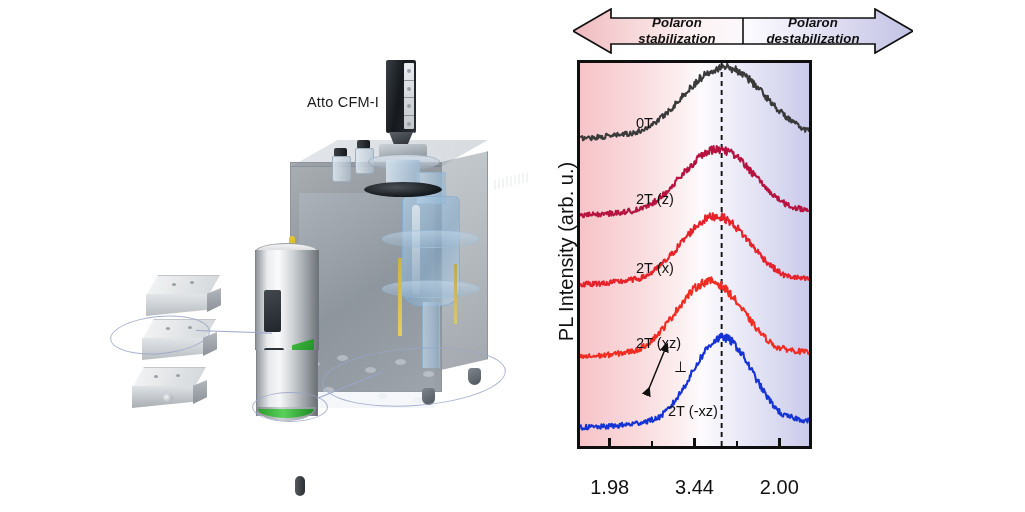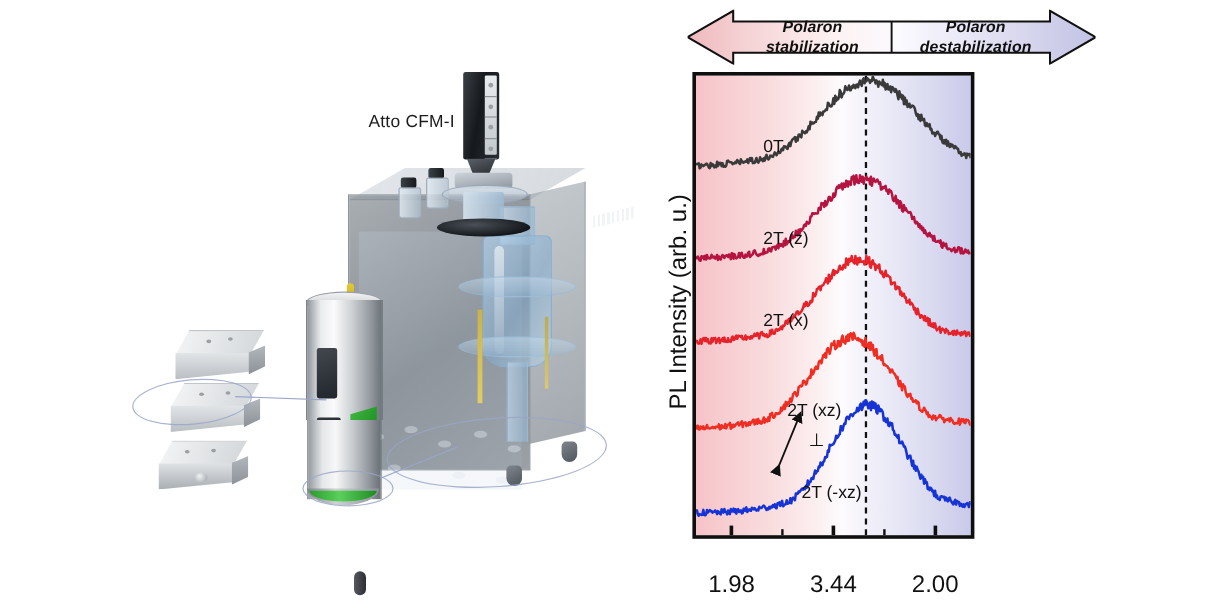--- a/index.html
+++ b/index.html
@@ -449,21 +449,21 @@
           <path d="M 0.00 221.00 L 0.76 221.10 L 1.53 223.14 L 2.29 223.35 L 3.05 223.06 L 3.82 219.74 L 4.58 223.48 L 5.34 221.05 L 6.11 218.89 L 6.87 218.67 L 7.63 221.22 L 8.40 218.73 L 9.16 221.50 L 9.92 219.71 L 10.69 223.01 L 11.45 222.73 L 12.21 223.25 L 12.98 218.90 L 13.74 222.02 L 14.50 218.92 L 15.27 219.54 L 16.03 218.62 L 16.79 222.84 L 17.56 221.13 L 18.32 219.69 L 19.08 218.63 L 19.85 222.87 L 20.61 220.27 L 21.37 220.98 L 22.14 218.86 L 22.90 221.48 L 23.66 218.38 L 24.43 221.73 L 25.19 221.54 L 25.95 221.98 L 26.72 218.93 L 27.48 221.67 L 28.24 220.90 L 29.01 221.85 L 29.77 218.67 L 30.53 217.44 L 31.30 220.28 L 32.06 219.93 L 32.82 217.81 L 33.59 216.72 L 34.35 219.36 L 35.11 216.73 L 35.88 216.91 L 36.64 217.29 L 37.40 217.77 L 38.17 216.83 L 38.93 219.61 L 39.69 219.85 L 40.46 219.20 L 41.22 216.57 L 41.98 220.07 L 42.75 217.78 L 43.51 217.86 L 44.27 218.24 L 45.04 219.27 L 45.80 217.18 L 46.56 218.90 L 47.33 217.09 L 48.09 217.40 L 48.85 215.07 L 49.62 216.79 L 50.38 216.76 L 51.14 214.44 L 51.91 215.60 L 52.67 218.99 L 53.43 215.38 L 54.20 214.00 L 54.96 213.77 L 55.72 216.33 L 56.49 215.33 L 57.25 217.29 L 58.01 217.30 L 58.78 215.64 L 59.54 217.98 L 60.30 217.36 L 61.07 216.94 L 61.83 212.36 L 62.59 215.51 L 63.36 211.82 L 64.12 214.02 L 64.88 215.14 L 65.65 214.77 L 66.41 211.77 L 67.17 211.25 L 67.94 212.62 L 68.70 211.46 L 69.46 211.87 L 70.23 210.54 L 70.99 209.19 L 71.75 211.33 L 72.52 208.36 L 73.28 208.82 L 74.04 207.62 L 74.81 204.61 L 75.57 204.32 L 76.33 206.78 L 77.10 203.21 L 77.86 202.49 L 78.62 205.13 L 79.39 204.64 L 80.15 201.60 L 80.91 202.22 L 81.68 199.95 L 82.44 200.84 L 83.20 198.45 L 83.97 196.75 L 84.73 196.47 L 85.49 198.95 L 86.26 198.40 L 87.02 197.26 L 87.78 196.67 L 88.55 195.03 L 89.31 193.33 L 90.07 190.25 L 90.84 192.15 L 91.60 188.71 L 92.36 188.95 L 93.13 192.05 L 93.89 191.35 L 94.65 190.18 L 95.42 187.89 L 96.18 188.92 L 96.94 187.66 L 97.71 181.18 L 98.47 183.79 L 99.23 183.82 L 100.00 181.61 L 100.76 178.01 L 101.52 177.63 L 102.29 176.26 L 103.05 175.90 L 103.81 178.79 L 104.58 175.05 L 105.34 174.98 L 106.10 174.46 L 106.87 172.84 L 107.63 171.83 L 108.39 168.93 L 109.16 171.44 L 109.92 173.18 L 110.68 165.96 L 111.45 171.40 L 112.21 166.96 L 112.97 169.16 L 113.74 164.42 L 114.50 161.95 L 115.26 166.07 L 116.03 163.08 L 116.79 163.20 L 117.55 164.21 L 118.32 163.58 L 119.08 160.54 L 119.84 158.46 L 120.61 161.31 L 121.37 160.37 L 122.13 161.56 L 122.90 157.88 L 123.66 157.85 L 124.42 159.99 L 125.19 152.37 L 125.95 156.36 L 126.71 157.77 L 127.48 152.66 L 128.24 154.90 L 129.00 154.38 L 129.77 150.34 L 130.53 154.24 L 131.29 155.72 L 132.06 156.60 L 132.82 150.39 L 133.58 155.21 L 134.35 157.37 L 135.11 152.14 L 135.87 155.49 L 136.64 151.89 L 137.40 155.14 L 138.16 154.91 L 138.93 155.31 L 139.69 154.71 L 140.45 157.48 L 141.22 156.44 L 141.98 150.22 L 142.74 156.48 L 143.51 155.79 L 144.27 151.36 L 145.03 159.16 L 145.80 160.10 L 146.56 155.25 L 147.32 153.94 L 148.09 157.12 L 148.85 156.75 L 149.61 162.03 L 150.38 158.27 L 151.14 158.84 L 151.90 160.26 L 152.67 157.43 L 153.43 163.62 L 154.19 164.59 L 154.96 163.38 L 155.72 166.30 L 156.48 168.05 L 157.25 165.50 L 158.01 162.55 L 158.77 166.94 L 159.54 166.23 L 160.30 167.26 L 161.06 167.47 L 161.83 168.19 L 162.59 173.87 L 163.35 173.75 L 164.12 172.63 L 164.88 172.61 L 165.64 172.45 L 166.41 178.03 L 167.17 177.31 L 167.93 175.76 L 168.70 177.45 L 169.46 176.50 L 170.22 182.43 L 170.99 180.15 L 171.75 183.62 L 172.51 181.89 L 173.28 181.81 L 174.04 185.07 L 174.80 184.80 L 175.57 189.18 L 176.33 188.29 L 177.09 188.93 L 177.86 186.68 L 178.62 190.74 L 179.38 189.41 L 180.15 190.11 L 180.91 191.56 L 181.67 194.85 L 182.44 193.69 L 183.20 197.82 L 183.96 198.79 L 184.73 194.36 L 185.49 197.75 L 186.25 199.43 L 187.02 201.81 L 187.78 199.72 L 188.54 200.28 L 189.31 201.21 L 190.07 203.75 L 190.83 200.44 L 191.60 204.41 L 192.36 204.54 L 193.12 201.91 L 193.89 207.86 L 194.65 202.91 L 195.41 208.55 L 196.18 206.86 L 196.94 209.28 L 197.70 206.34 L 198.47 209.85 L 199.23 206.56 L 199.99 210.01 L 200.76 212.29 L 201.52 211.16 L 202.28 210.77 L 203.05 209.42 L 203.81 214.33 L 204.57 211.74 L 205.34 210.77 L 206.10 211.82 L 206.86 212.32 L 207.63 214.39 L 208.39 211.23 L 209.15 212.88 L 209.92 212.61 L 210.68 215.46 L 211.44 214.82 L 212.21 215.12 L 212.97 214.54 L 213.73 213.13 L 214.50 216.06 L 215.26 212.75 L 216.02 214.90 L 216.79 215.92 L 217.55 212.46 L 218.31 214.86 L 219.08 214.81 L 219.84 214.38 L 220.60 216.46 L 221.37 213.94 L 222.13 215.71 L 222.89 214.64 L 223.66 213.28 L 224.42 213.43 L 225.18 217.09 L 225.95 215.36 L 226.71 214.18 L 227.47 214.09 L 228.24 216.70 L 229.00 216.46" fill="none" stroke="#e6232a" stroke-width="2.1" stroke-linejoin="round"></path>
           <path d="M 0.00 294.93 L 0.76 292.06 L 1.53 291.85 L 2.29 294.78 L 3.05 294.88 L 3.82 292.54 L 4.58 293.37 L 5.34 294.22 L 6.11 292.29 L 6.87 294.61 L 7.63 294.47 L 8.40 293.31 L 9.16 291.29 L 9.92 293.73 L 10.69 293.96 L 11.45 294.12 L 12.21 293.75 L 12.98 293.34 L 13.74 292.72 L 14.50 293.71 L 15.27 293.09 L 16.03 293.72 L 16.79 292.54 L 17.56 292.76 L 18.32 292.89 L 19.08 290.68 L 19.85 294.79 L 20.61 294.40 L 21.37 291.31 L 22.14 293.30 L 22.90 292.53 L 23.66 293.44 L 24.43 290.39 L 25.19 293.98 L 25.95 291.84 L 26.72 291.05 L 27.48 290.61 L 28.24 289.40 L 29.01 294.27 L 29.77 291.12 L 30.53 293.14 L 31.30 290.97 L 32.06 292.43 L 32.82 291.33 L 33.59 290.49 L 34.35 289.65 L 35.11 288.93 L 35.88 291.47 L 36.64 290.50 L 37.40 289.46 L 38.17 288.08 L 38.93 292.86 L 39.69 289.49 L 40.46 289.48 L 41.22 288.94 L 41.98 291.94 L 42.75 290.05 L 43.51 291.26 L 44.27 288.83 L 45.04 290.99 L 45.80 288.97 L 46.56 288.99 L 47.33 287.16 L 48.09 286.71 L 48.85 290.66 L 49.62 289.78 L 50.38 286.68 L 51.14 290.09 L 51.91 286.23 L 52.67 289.33 L 53.43 288.10 L 54.20 290.01 L 54.96 289.55 L 55.72 287.11 L 56.49 284.96 L 57.25 289.28 L 58.01 286.45 L 58.78 287.35 L 59.54 288.27 L 60.30 284.77 L 61.07 287.66 L 61.83 281.96 L 62.59 282.35 L 63.36 281.02 L 64.12 284.76 L 64.88 285.12 L 65.65 284.13 L 66.41 281.42 L 67.17 281.41 L 67.94 282.06 L 68.70 281.29 L 69.46 281.62 L 70.23 280.58 L 70.99 276.69 L 71.75 279.20 L 72.52 277.03 L 73.28 274.32 L 74.04 277.76 L 74.81 271.91 L 75.57 275.35 L 76.33 272.42 L 77.10 273.67 L 77.86 271.85 L 78.62 269.04 L 79.39 271.93 L 80.15 269.56 L 80.91 265.48 L 81.68 264.74 L 82.44 263.63 L 83.20 265.01 L 83.97 267.14 L 84.73 265.85 L 85.49 259.73 L 86.26 259.08 L 87.02 258.39 L 87.78 259.06 L 88.55 258.31 L 89.31 254.45 L 90.07 254.23 L 90.84 255.31 L 91.60 257.39 L 92.36 256.30 L 93.13 252.62 L 93.89 252.47 L 94.65 250.89 L 95.42 251.84 L 96.18 244.83 L 96.94 249.14 L 97.71 248.26 L 98.47 246.13 L 99.23 243.85 L 100.00 242.45 L 100.76 244.42 L 101.52 244.36 L 102.29 238.99 L 103.05 237.63 L 103.81 237.71 L 104.58 239.77 L 105.34 235.79 L 106.10 232.91 L 106.87 234.24 L 107.63 231.42 L 108.39 235.02 L 109.16 228.18 L 109.92 227.10 L 110.68 229.14 L 111.45 231.89 L 112.21 228.18 L 112.97 223.30 L 113.74 224.41 L 114.50 223.94 L 115.26 221.14 L 116.03 228.00 L 116.79 227.17 L 117.55 226.46 L 118.32 221.10 L 119.08 221.37 L 119.84 225.52 L 120.61 224.80 L 121.37 218.80 L 122.13 216.66 L 122.90 221.93 L 123.66 222.32 L 124.42 223.34 L 125.19 217.49 L 125.95 221.24 L 126.71 216.03 L 127.48 220.91 L 128.24 215.31 L 129.00 214.82 L 129.77 215.62 L 130.53 220.11 L 131.29 214.38 L 132.06 215.90 L 132.82 219.14 L 133.58 219.05 L 134.35 220.25 L 135.11 218.72 L 135.87 220.71 L 136.64 219.84 L 137.40 221.70 L 138.16 220.39 L 138.93 224.65 L 139.69 221.68 L 140.45 226.03 L 141.22 218.73 L 141.98 225.43 L 142.74 223.97 L 143.51 226.83 L 144.27 222.69 L 145.03 228.59 L 145.80 222.53 L 146.56 228.33 L 147.32 224.53 L 148.09 230.70 L 148.85 233.40 L 149.61 228.49 L 150.38 227.92 L 151.14 235.81 L 151.90 235.62 L 152.67 234.95 L 153.43 234.12 L 154.19 236.75 L 154.96 233.07 L 155.72 238.32 L 156.48 241.15 L 157.25 240.60 L 158.01 241.49 L 158.77 242.01 L 159.54 242.36 L 160.30 243.73 L 161.06 244.25 L 161.83 247.34 L 162.59 245.54 L 163.35 244.97 L 164.12 246.93 L 164.88 248.07 L 165.64 248.72 L 166.41 250.17 L 167.17 252.30 L 167.93 250.97 L 168.70 257.10 L 169.46 258.76 L 170.22 254.42 L 170.99 258.19 L 171.75 262.27 L 172.51 257.14 L 173.28 258.83 L 174.04 259.24 L 174.80 264.08 L 175.57 266.45 L 176.33 267.72 L 177.09 265.62 L 177.86 266.46 L 178.62 265.21 L 179.38 269.38 L 180.15 268.79 L 180.91 271.85 L 181.67 271.76 L 182.44 271.28 L 183.20 270.56 L 183.96 273.06 L 184.73 271.61 L 185.49 272.51 L 186.25 278.55 L 187.02 278.75 L 187.78 279.59 L 188.54 280.29 L 189.31 278.90 L 190.07 276.76 L 190.83 278.13 L 191.60 279.39 L 192.36 282.13 L 193.12 280.71 L 193.89 284.40 L 194.65 283.09 L 195.41 284.53 L 196.18 284.74 L 196.94 286.54 L 197.70 283.31 L 198.47 285.13 L 199.23 283.72 L 199.99 287.19 L 200.76 285.68 L 201.52 285.12 L 202.28 284.67 L 203.05 282.94 L 203.81 283.25 L 204.57 284.82 L 205.34 285.99 L 206.10 285.41 L 206.86 288.87 L 207.63 287.49 L 208.39 286.69 L 209.15 286.95 L 209.92 286.34 L 210.68 285.85 L 211.44 288.25 L 212.21 285.33 L 212.97 286.77 L 213.73 287.42 L 214.50 289.48 L 215.26 290.30 L 216.02 289.71 L 216.79 289.47 L 217.55 289.93 L 218.31 289.07 L 219.08 285.83 L 219.84 290.92 L 220.60 288.65 L 221.37 286.29 L 222.13 287.94 L 222.89 286.53 L 223.66 289.30 L 224.42 289.70 L 225.18 286.65 L 225.95 287.27 L 226.71 287.10 L 227.47 288.23 L 228.24 290.67 L 229.00 291.46" fill="none" stroke="#ef2d22" stroke-width="2.1" stroke-linejoin="round"></path>
           <path d="M 0.00 364.13 L 0.76 362.26 L 1.53 365.69 L 2.29 366.71 L 3.05 365.36 L 3.82 365.75 L 4.58 366.12 L 5.34 366.03 L 6.11 361.90 L 6.87 366.10 L 7.63 366.40 L 8.40 365.57 L 9.16 361.94 L 9.92 364.07 L 10.69 363.24 L 11.45 362.06 L 12.21 363.06 L 12.98 362.84 L 13.74 364.22 L 14.50 363.45 L 15.27 363.48 L 16.03 362.36 L 16.79 363.34 L 17.56 365.35 L 18.32 362.96 L 19.08 363.57 L 19.85 365.00 L 20.61 365.66 L 21.37 361.32 L 22.14 362.43 L 22.90 364.21 L 23.66 361.23 L 24.43 363.44 L 25.19 363.72 L 25.95 365.65 L 26.72 362.39 L 27.48 364.67 L 28.24 365.42 L 29.01 361.11 L 29.77 363.27 L 30.53 363.08 L 31.30 360.86 L 32.06 363.74 L 32.82 361.38 L 33.59 365.01 L 34.35 361.63 L 35.11 361.31 L 35.88 363.62 L 36.64 362.64 L 37.40 362.28 L 38.17 364.81 L 38.93 364.52 L 39.69 360.89 L 40.46 361.02 L 41.22 362.80 L 41.98 359.83 L 42.75 363.65 L 43.51 362.07 L 44.27 361.47 L 45.04 362.45 L 45.80 362.67 L 46.56 360.15 L 47.33 360.72 L 48.09 361.50 L 48.85 360.40 L 49.62 361.74 L 50.38 362.51 L 51.14 361.57 L 51.91 362.40 L 52.67 359.23 L 53.43 360.11 L 54.20 360.38 L 54.96 359.96 L 55.72 358.94 L 56.49 358.32 L 57.25 359.18 L 58.01 360.45 L 58.78 362.02 L 59.54 360.60 L 60.30 361.47 L 61.07 359.35 L 61.83 360.68 L 62.59 359.24 L 63.36 359.80 L 64.12 357.89 L 64.88 359.14 L 65.65 357.19 L 66.41 360.37 L 67.17 360.56 L 67.94 356.42 L 68.70 356.92 L 69.46 355.60 L 70.23 358.64 L 70.99 355.77 L 71.75 354.34 L 72.52 358.89 L 73.28 358.27 L 74.04 357.22 L 74.81 357.24 L 75.57 353.82 L 76.33 356.84 L 77.10 356.15 L 77.86 356.13 L 78.62 352.29 L 79.39 356.36 L 80.15 352.72 L 80.91 351.73 L 81.68 352.68 L 82.44 353.86 L 83.20 348.29 L 83.97 348.25 L 84.73 348.56 L 85.49 346.56 L 86.26 347.11 L 87.02 345.97 L 87.78 344.80 L 88.55 344.07 L 89.31 345.11 L 90.07 344.31 L 90.84 344.57 L 91.60 341.92 L 92.36 343.30 L 93.13 337.50 L 93.89 341.17 L 94.65 338.50 L 95.42 338.54 L 96.18 335.64 L 96.94 335.21 L 97.71 336.10 L 98.47 332.46 L 99.23 329.13 L 100.00 331.50 L 100.76 329.50 L 101.52 329.47 L 102.29 325.81 L 103.05 326.35 L 103.81 322.46 L 104.58 324.75 L 105.34 324.73 L 106.10 321.66 L 106.87 321.24 L 107.63 317.88 L 108.39 318.27 L 109.16 317.63 L 109.92 312.37 L 110.68 313.44 L 111.45 307.54 L 112.21 308.30 L 112.97 307.84 L 113.74 307.55 L 114.50 307.09 L 115.26 305.64 L 116.03 304.09 L 116.79 300.21 L 117.55 302.07 L 118.32 301.09 L 119.08 299.39 L 119.84 298.66 L 120.61 292.13 L 121.37 292.38 L 122.13 295.82 L 122.90 292.19 L 123.66 289.86 L 124.42 290.30 L 125.19 285.49 L 125.95 284.34 L 126.71 284.58 L 127.48 286.22 L 128.24 283.38 L 129.00 282.20 L 129.77 282.40 L 130.53 283.86 L 131.29 282.34 L 132.06 281.09 L 132.82 280.95 L 133.58 280.12 L 134.35 276.90 L 135.11 279.73 L 135.87 278.68 L 136.64 274.62 L 137.40 273.33 L 138.16 278.67 L 138.93 276.54 L 139.69 271.76 L 140.45 274.79 L 141.22 270.64 L 141.98 271.16 L 142.74 272.76 L 143.51 277.14 L 144.27 276.79 L 145.03 272.50 L 145.80 278.82 L 146.56 271.60 L 147.32 276.79 L 148.09 272.33 L 148.85 277.12 L 149.61 273.30 L 150.38 280.59 L 151.14 281.59 L 151.90 274.88 L 152.67 277.06 L 153.43 279.74 L 154.19 278.11 L 154.96 279.16 L 155.72 280.77 L 156.48 287.41 L 157.25 285.30 L 158.01 288.41 L 158.77 288.87 L 159.54 285.82 L 160.30 291.51 L 161.06 292.05 L 161.83 289.21 L 162.59 291.03 L 163.35 289.70 L 164.12 295.10 L 164.88 295.97 L 165.64 299.29 L 166.41 299.17 L 167.17 300.56 L 167.93 301.70 L 168.70 299.55 L 169.46 306.26 L 170.22 305.67 L 170.99 306.40 L 171.75 304.99 L 172.51 306.79 L 173.28 309.09 L 174.04 309.03 L 174.80 311.47 L 175.57 314.98 L 176.33 319.20 L 177.09 317.91 L 177.86 316.80 L 178.62 316.75 L 179.38 321.16 L 180.15 325.13 L 180.91 320.89 L 181.67 327.60 L 182.44 325.14 L 183.20 329.27 L 183.96 326.01 L 184.73 328.63 L 185.49 329.85 L 186.25 333.06 L 187.02 335.91 L 187.78 332.68 L 188.54 335.35 L 189.31 334.32 L 190.07 340.03 L 190.83 336.46 L 191.60 339.16 L 192.36 338.96 L 193.12 344.47 L 193.89 343.07 L 194.65 345.46 L 195.41 343.41 L 196.18 344.21 L 196.94 346.55 L 197.70 346.01 L 198.47 350.29 L 199.23 345.99 L 199.99 351.36 L 200.76 349.86 L 201.52 352.68 L 202.28 352.68 L 203.05 353.70 L 203.81 350.85 L 204.57 350.53 L 205.34 350.67 L 206.10 351.46 L 206.86 351.08 L 207.63 353.95 L 208.39 351.70 L 209.15 353.98 L 209.92 354.80 L 210.68 352.31 L 211.44 351.73 L 212.21 354.17 L 212.97 355.12 L 213.73 356.41 L 214.50 357.30 L 215.26 355.04 L 216.02 353.53 L 216.79 357.51 L 217.55 354.56 L 218.31 355.11 L 219.08 355.31 L 219.84 358.58 L 220.60 356.66 L 221.37 357.58 L 222.13 359.17 L 222.89 357.24 L 223.66 359.45 L 224.42 357.76 L 225.18 356.94 L 225.95 356.21 L 226.71 357.25 L 227.47 359.52 L 228.24 355.50 L 229.00 357.79" fill="none" stroke="#1633d6" stroke-width="2.1" stroke-linejoin="round"></path>
         </svg>
 
 
       <div id="curve-labels">
           <div class="curve-label" style="left: 19.963px; top: 52.365px;">0T</div>
           <div class="curve-label" style="left: 19.963px; top: 127.816px;">2T (z)</div>
           <div class="curve-label" style="left: 19.963px; top: 196.756px;">2T (x)</div>
-          <div class="curve-label" style="left: 19.963px; top: 271.824px; margin-left: 20px;">2T (xz)</div>
+          <div class="curve-label" style="left: 19.963px; top: 271.824px;">2T (xz)</div>
           <div class="curve-label" style="left: 19.963px; top: 339.615px; margin-left: 32px;">2T (-xz)</div>
         </div>
 
       <svg id="perp-arrow" width="40" height="62" style="position:absolute;left:61px;top:278px">
         <defs>
           <marker id="ah" markerWidth="7" markerHeight="7" refX="3.2" refY="3.2" orient="auto" markerUnits="strokeWidth">
             <path d="M0,0 L6.4,3.2 L0,6.4 z" fill="#111"></path>
           </marker>
         </defs>
         <line x1="7" y1="50" x2="25" y2="6" stroke="#111" stroke-width="1.5" marker-start="url(#ah)" marker-end="url(#ah)"></line>

